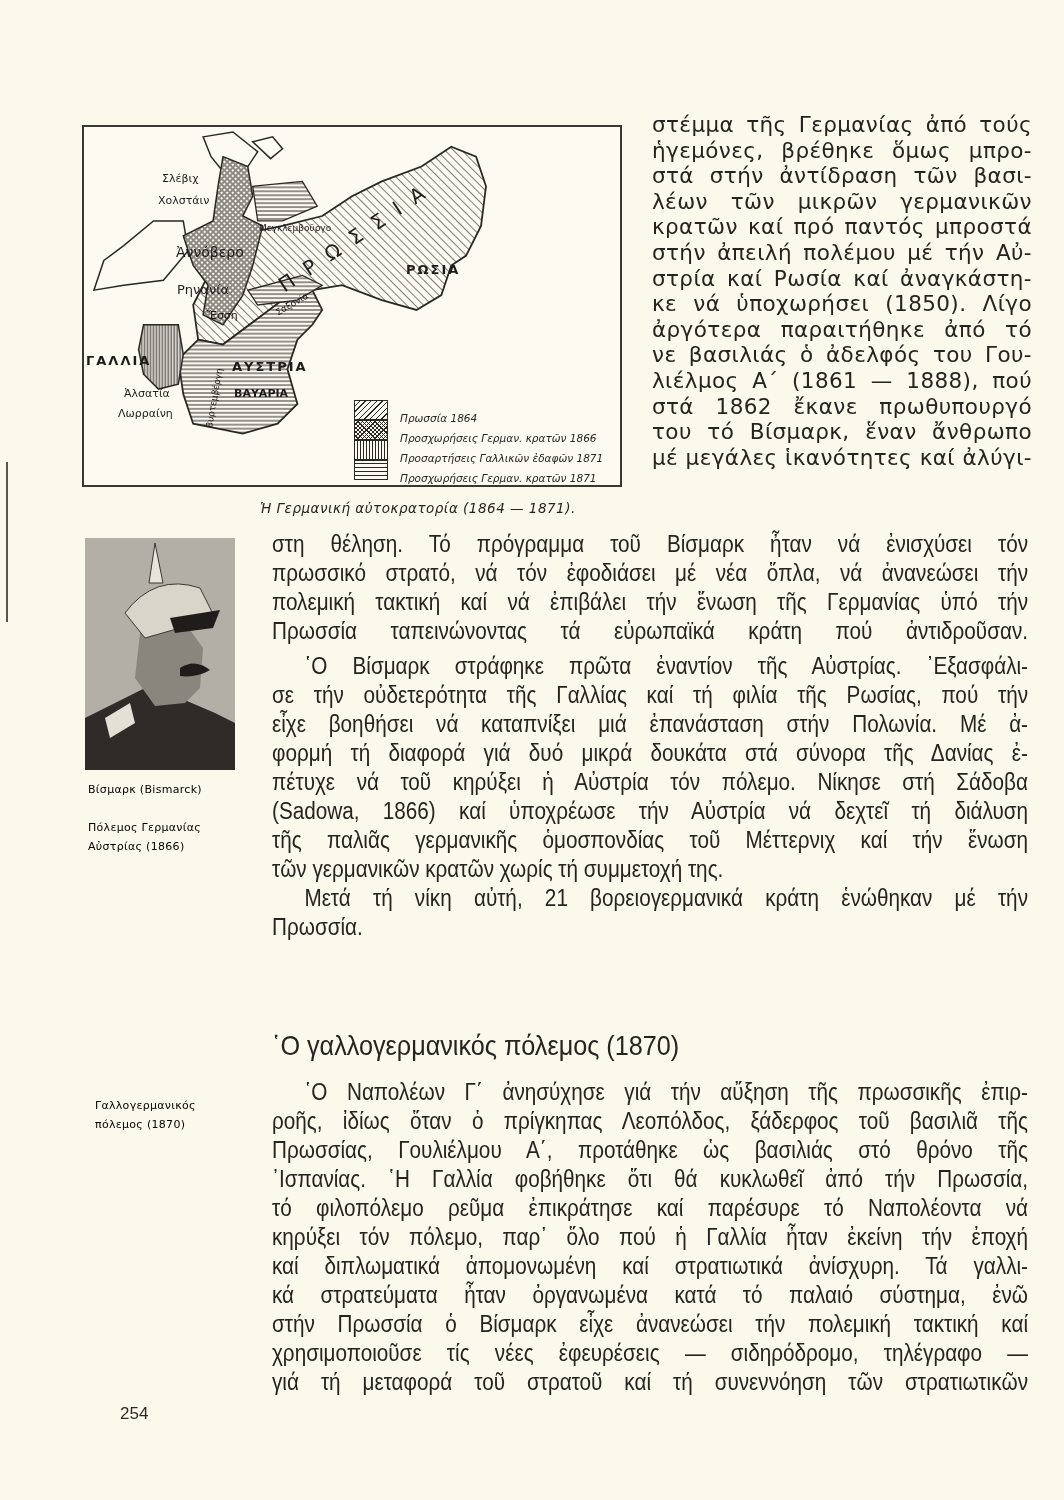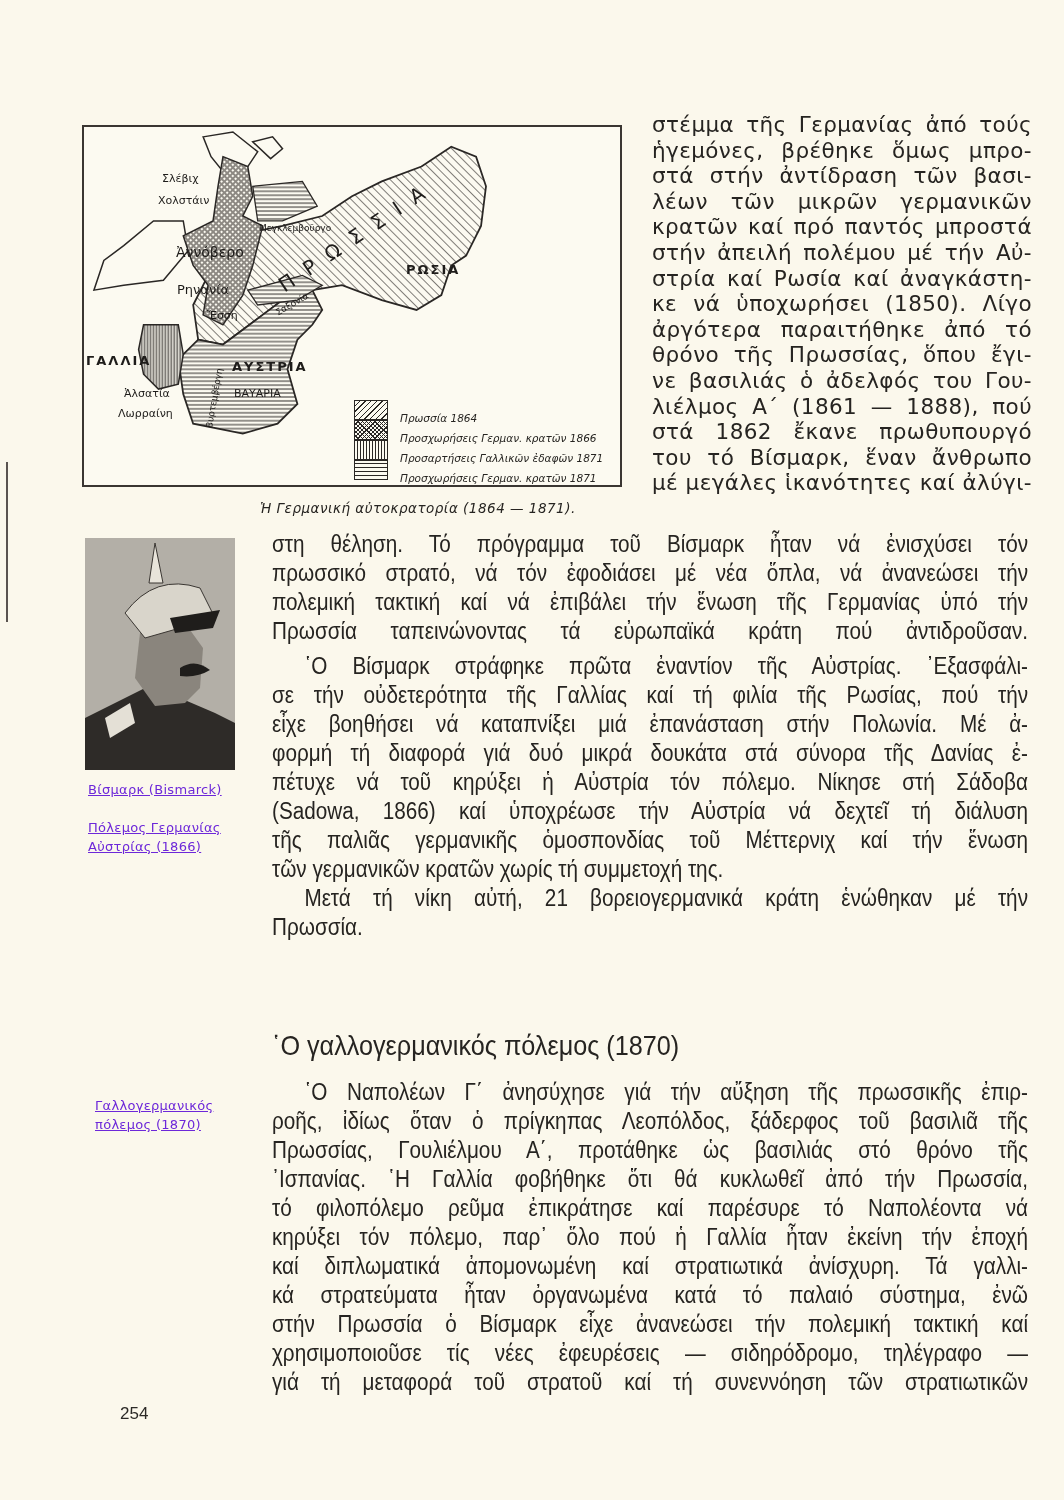--- a/index.html
+++ b/index.html
@@ -57,21 +57,21 @@
       font-size: 28px; transform: scaleX(0.9); transform-origin: left top; white-space: nowrap;
     }
     .main2 { top: 1078px; }
 
     
     .portrait {
       position: absolute; left: 85px; top: 538px; width: 150px; height: 232px;
       background: #a9a59e; overflow: hidden;
     }
     .portrait svg { width: 100%; height: 100%; display: block; }
-    .side-note { position: absolute; font-size: 13px; line-height: 19px; color: #6d28d9; letter-spacing: 0.3px; text-decoration: underline; }
+    .side-note { position: absolute; font-size: 11px; line-height: 19px; color: #000000; letter-spacing: 0.3px; }
     .page-number { position: absolute; left: 120px; top: 1398px; font-size: 17px; font-family: "Liberation Sans", sans-serif; color: #2c2a27; margin-top: 6px; }
   </style>
 </head>
 <body>
 
 <div class="edge-line"></div>
 
 <div class="map-frame">
   <svg viewBox="0 0 540 362" preserveAspectRatio="none">
     <defs>
@@ -106,21 +106,21 @@
 
     <path d="M170 60 L220 55 L235 80 L200 95 L175 95 Z" fill="url(#p-horiz)" stroke="#2a2725" stroke-width="1.3"></path>
     <path d="M165 165 L220 150 L240 160 L215 175 L175 180 Z" fill="url(#p-horiz)" stroke="#2a2725" stroke-width="1.3"></path>
 
     <path d="M60 200 L95 200 L100 230 L95 260 L75 265 L60 250 L55 225 Z" fill="url(#p-vert)" stroke="#2a2725" stroke-width="1.5"></path>
   </svg>
 
   <span class="map-label caps" style="left:322px; top:135px;">ΡΩΣΙΑ</span>
   <span class="map-label caps" style="left:148px; top:232px;">ΑΥΣΤΡΙΑ</span>
   <span class="map-label caps" style="left:2px; top:226px;">ΓΑΛΛΙΑ</span>
-  <span class="map-label" style="left:150px; top:260px; font-weight:normal;">ΒΑΥΑΡΙΑ</span>
+  <span class="map-label" style="left:150px; top:260px; font-weight:bold;">ΒΑΥΑΡΙΑ</span>
   <span class="map-label prussia" style="left:190px; top:150px;">ΠΡΩΣΣΙΑ</span>
   <span class="map-label" style="left:78px; top:45px;">Σλέβιχ</span>
   <span class="map-label" style="left:74px; top:67px;">Χολστάιν</span>
   <span class="map-label small" style="left:175px; top:96px;">Μεγκλεμβοῦργο</span>
   <span class="map-label" style="left:92px; top:117px; font-size:14px;">Ἀννόβερο</span>
   <span class="map-label" style="left:93px; top:155px; font-size:13px;">Ρηνανία</span>
   <span class="map-label" style="left:123px; top:182px;">Ἔσση</span>
   <span class="map-label small" style="left:190px; top:172px; transform:rotate(-30deg);">Σαξονία</span>
   <span class="map-label" style="left:40px; top:260px;">Ἀλσατία</span>
   <span class="map-label" style="left:34px; top:280px;">Λωρραίνη</span>
@@ -151,21 +151,20 @@
   <p>
     <span class="line">στέμμα τῆς Γερμανίας ἀπό τούς</span>
     <span class="line">ἡγεμόνες, βρέθηκε ὅμως μπρο-</span>
     <span class="line">στά στήν ἀντίδραση τῶν βασι-</span>
     <span class="line">λέων τῶν μικρῶν γερμανικῶν</span>
     <span class="line">κρατῶν καί πρό παντός μπροστά</span>
     <span class="line">στήν ἀπειλή πολέμου μέ τήν Αὐ-</span>
     <span class="line">στρία καί Ρωσία καί ἀναγκάστη-</span>
     <span class="line">κε νά ὑποχωρήσει (1850). Λίγο</span>
     <span class="line">ἀργότερα παραιτήθηκε ἀπό τό</span>
-    <span class="line">θρόνο τῆς Πρωσσίας, ὅπου ἔγι-</span>
     <span class="line">νε βασιλιάς ὁ ἀδελφός του Γου-</span>
     <span class="line">λιέλμος Α΄ (1861 — 1888), πού</span>
     <span class="line">στά 1862 ἔκανε πρωθυπουργό</span>
     <span class="line">του τό Βίσμαρκ, ἕναν ἄνθρωπο</span>
     <span class="line">μέ μεγάλες ἱκανότητες καί ἀλύγι-</span>
   </p>
 </div>
 
 <div class="main">
   <p>

